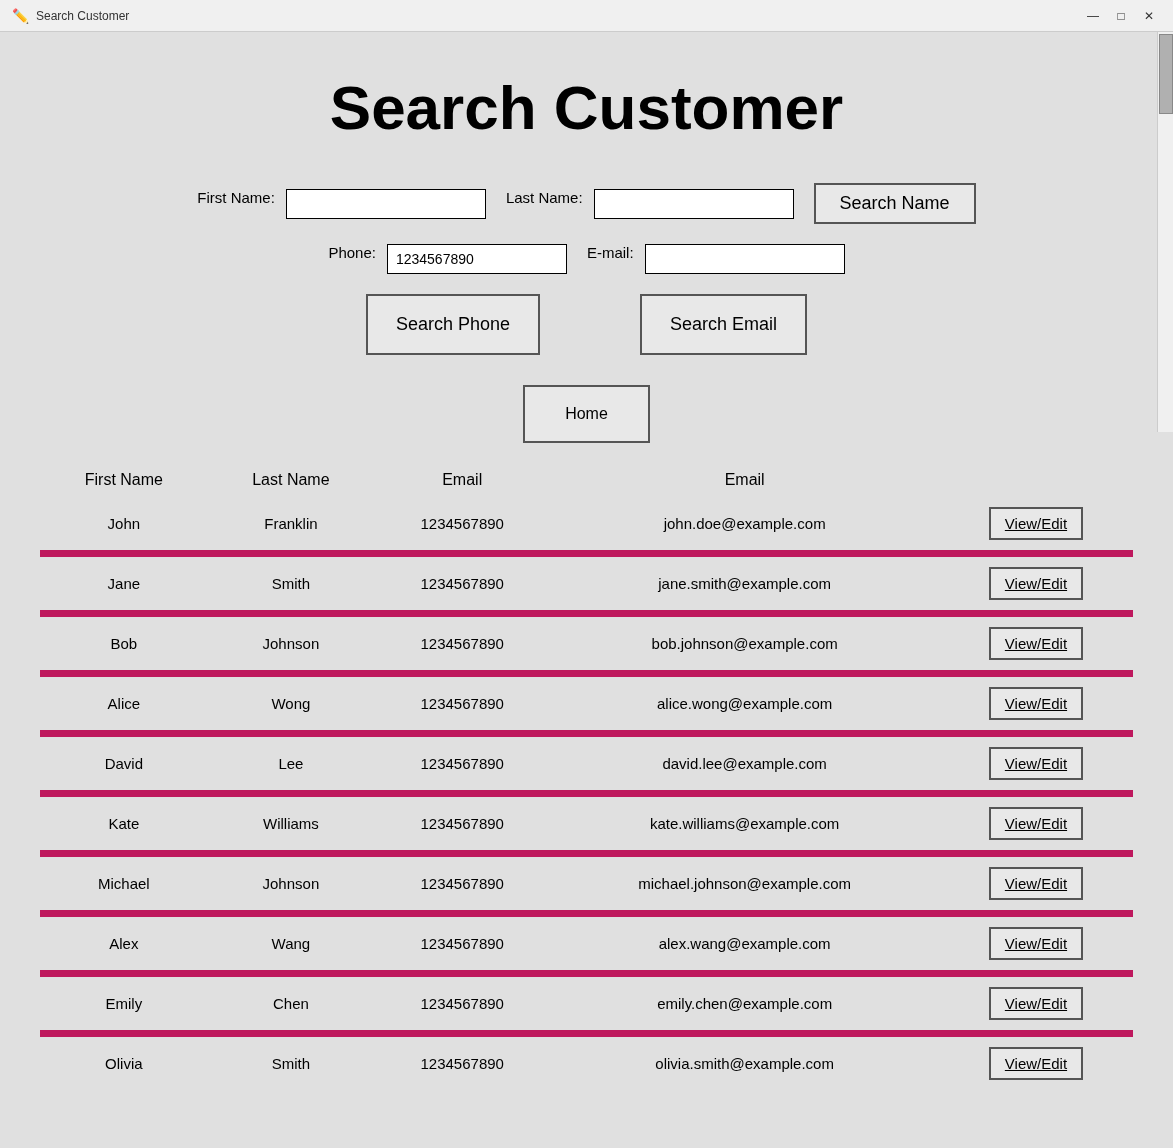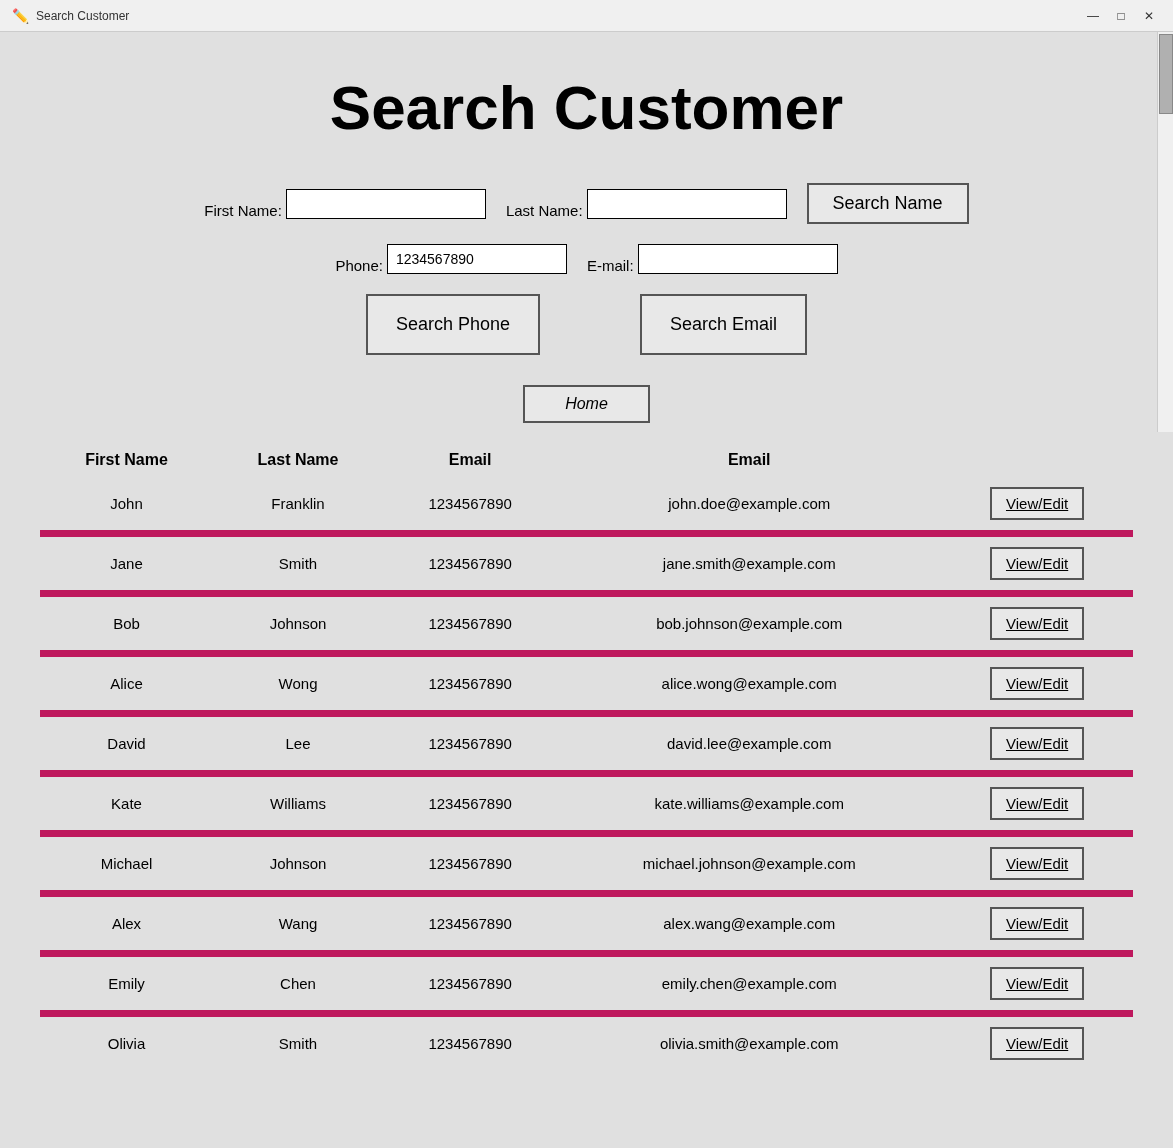--- a/index.html
+++ b/index.html
@@ -82,22 +82,22 @@
     .search-row {
       display: flex;
       align-items: center;
       justify-content: center;
       gap: 20px;
       margin-bottom: 20px;
     }
 
     .field-group {
       display: flex;
-      align-items: flex-end;
-      gap: 4px;
+      align-items: flex-start;
+      gap: 11px;
     }
 
     .field-label {
       font-size: 15px;
       white-space: nowrap;
     }
 
     .field-input {
       border: 1px solid #000;
       background: #fff;
@@ -143,22 +143,21 @@
       padding: 16px 28px;
     }
 
     .btn-search-email {
       font-size: 18px;
       padding: 18px 28px;
     }
 
     .btn-home {
       font-size: 16px;
-      padding: 8px 40px;
-      font-style: italic;
+      padding: 18px 40px;
     }
 
     .buttons-row {
       display: flex;
       justify-content: center;
       gap: 100px;
       margin-bottom: 30px;
     }
 
     .home-row {
@@ -168,21 +167,21 @@
     }
 
     .results-table {
       width: 100%;
       border-collapse: collapse;
       margin-top: 10px;
     }
 
     .results-table th {
       font-size: 16px;
-      font-weight: 700;
+      font-weight: 400;
       padding: 8px 12px;
       text-align: center;
       border-bottom: none;
     }
 
     .results-table td {
       font-size: 15px;
       padding: 10px 12px;
       text-align: center;
       border-top: 7px solid #be185d;

